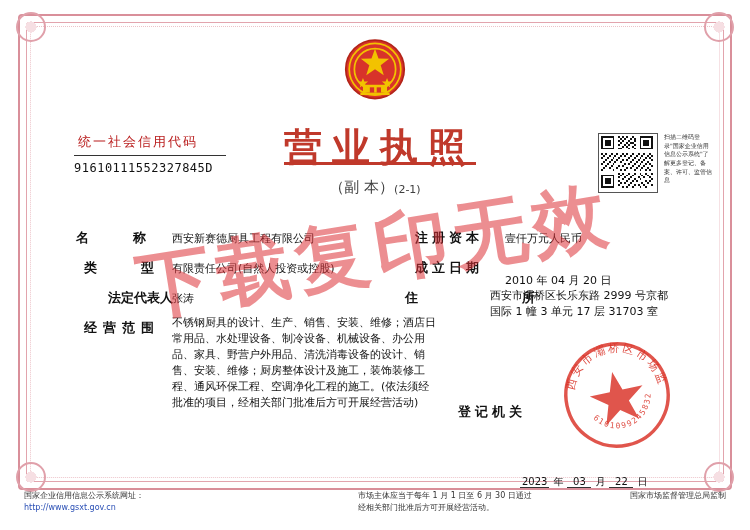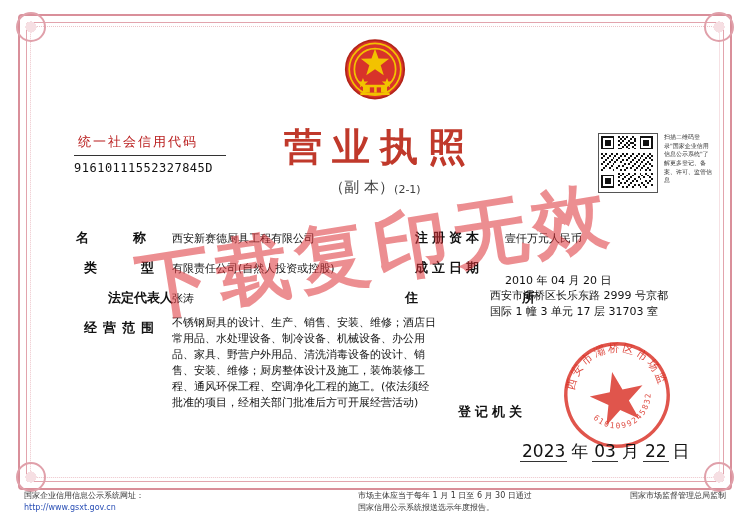--- a/index.html
+++ b/index.html
@@ -81,20 +81,21 @@
     left: 50%;
     top: 122px;
     transform: translateX(-50%);
     font-family: "DejaVu Sans", "Liberation Sans", sans-serif;
     font-size: 38px;
     font-weight: bold;
     letter-spacing: 10px;
     color: #c0392b;
     white-space: nowrap;
     text-indent: 10px;
+    text-decoration: underline;
   }
   .subtitle {
     position: absolute;
     left: 50%;
     top: 178px;
     transform: translateX(-50%);
     font-family: "DejaVu Sans", "Liberation Sans", sans-serif;
     font-size: 15px;
     color: #404040;
     white-space: nowrap;
@@ -193,23 +194,23 @@
   .val-addr    { left: 490px; top: 288px; width: 180px; }
 
   .lbl-registrar {
     left: 458px; top: 403px; letter-spacing: 4px;
   }
 
   
   .date-line {
     position: absolute;
     left: 520px;
-    top: 440px;
-    font-family: "DejaVu Sans", "Liberation Sans", sans-serif;
-    font-size: 17px;
+    top: 475px;
+    font-family: "DejaVu Sans", "Liberation Sans", sans-serif;
+    font-size: 10px;
     color: #111;
     white-space: nowrap;
   }
   .date-line .num {
     display: inline-block;
     min-width: 20px;
     text-align: center;
     border-bottom: 1px solid #333;
     padding: 0 2px;
   }
@@ -515,20 +516,20 @@
 
   <div class="watermark">下载复印无效</div>
 
   <div class="footer">
     <div class="footer-left">
       <div>国家企业信用信息公示系统网址：</div>
       <div style="color:#2a4fb5;">http://www.gsxt.gov.cn</div>
     </div>
     <div class="footer-mid">
       <div>市场主体应当于每年 1 月 1 日至 6 月 30 日通过</div>
-      <div>国家信用公示系统报送选示年度报告。</div>
+      <div>经相关部门批准后方可开展经营活动。</div>
     </div>
     <div class="footer-right">
       <div>国家市场监督管理总局监制</div>
     </div>
   </div>
 
 </div>
 
 </body></html>

